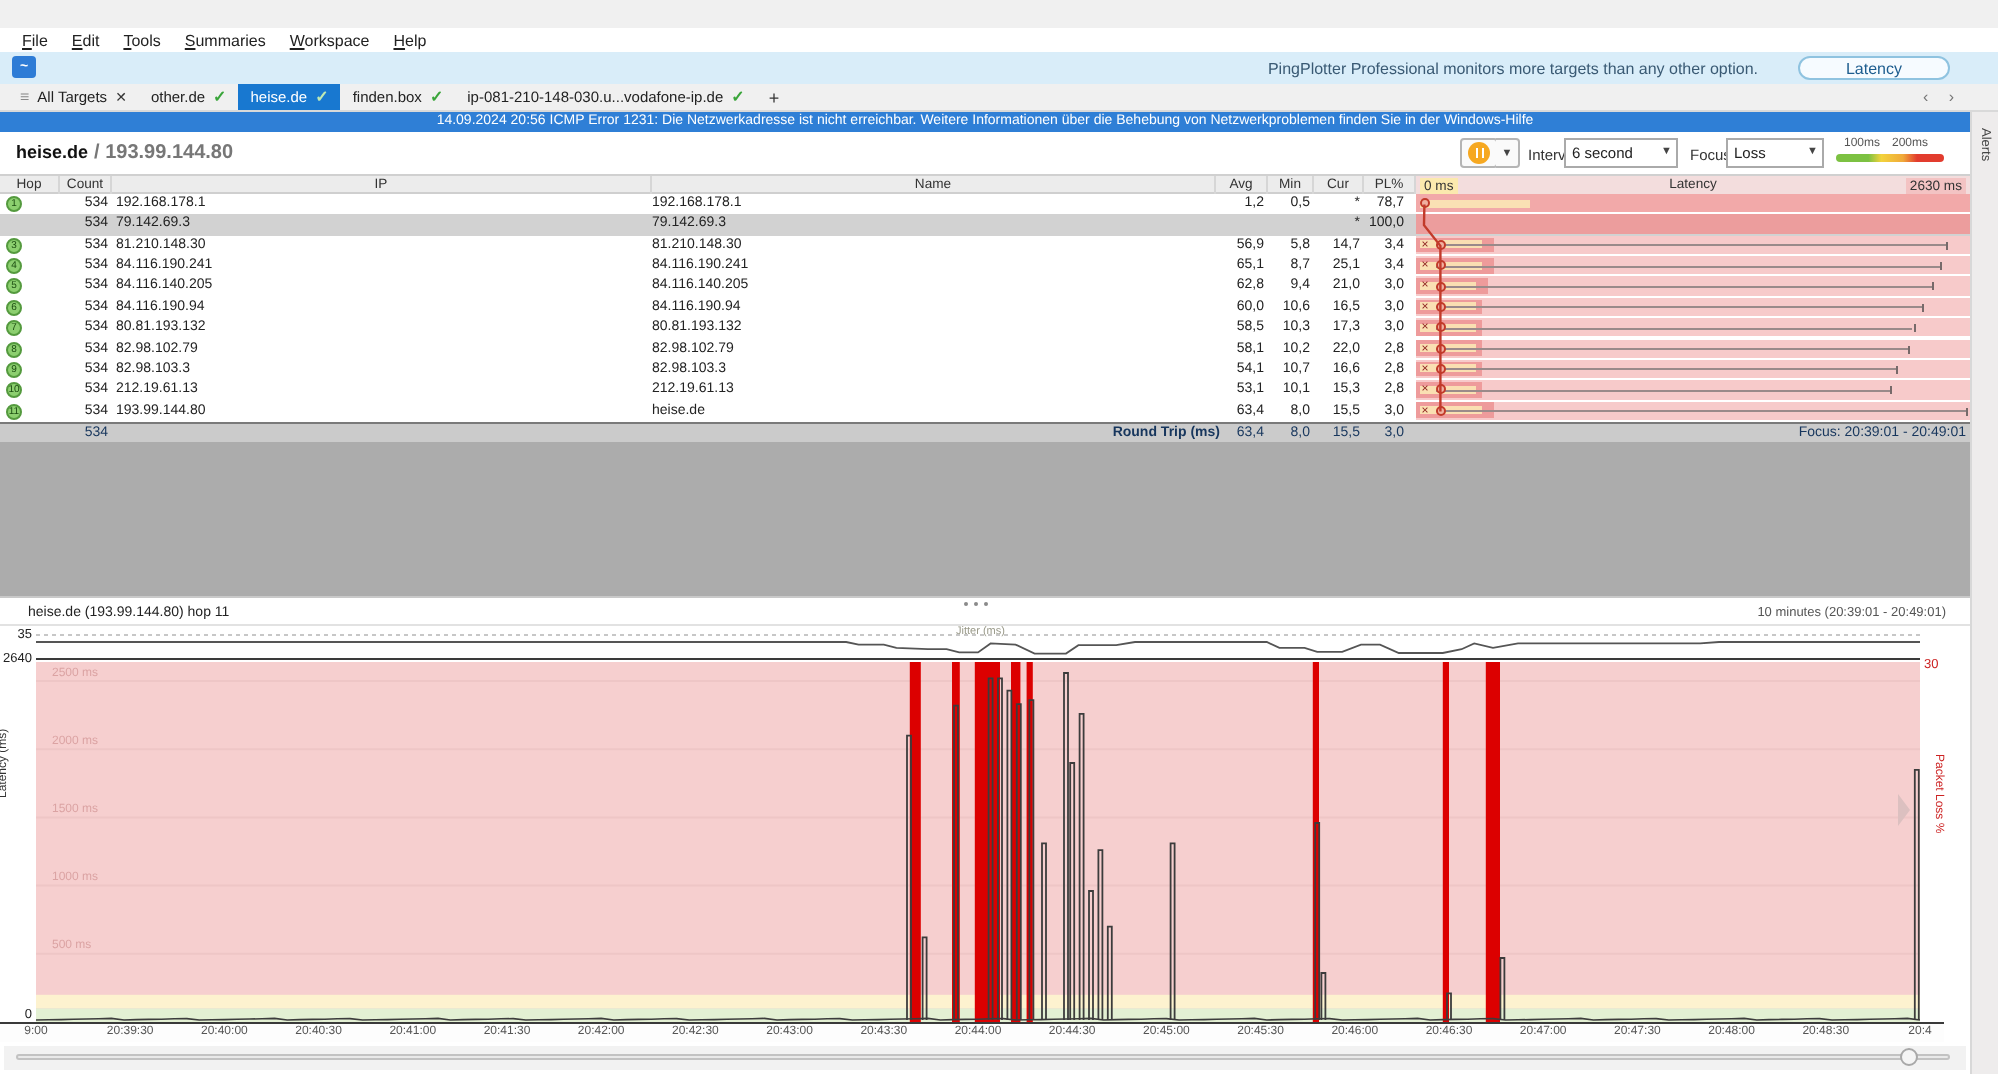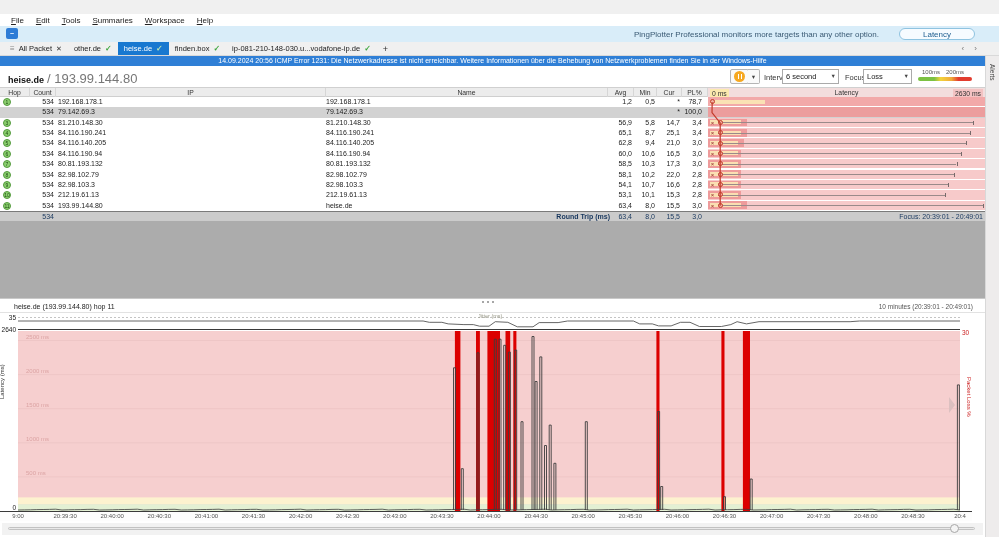--- a/index.html
+++ b/index.html
@@ -44,21 +44,21 @@
   .notifbar{position:absolute;left:0;top:56px;width:985px;height:10px;background:#2f7fd6;color:#fff;
             font-size:7px;text-align:center;line-height:10px;overflow:hidden;white-space:nowrap;}
 
   
   .alertsstrip{position:absolute;left:985px;top:56px;width:14px;height:481px;background:#eeecec;border-left:1px solid #d8d8d8;}
   .alertslabel{writing-mode:vertical-rl;font-size:6.5px;color:#444;margin:8px 0 0 3px;}
 
   
   .targetbar{position:absolute;left:0;top:66px;width:985px;height:21px;background:#fff;}
   .tname{position:absolute;left:8px;top:5px;font-size:9px;font-weight:bold;color:#111;}
-  .tip{font-weight:normal;color:#777;font-size:13px;margin-left:3px;margin-top:28px;}
+  .tip{font-weight:bold;color:#777;font-size:10px;margin-left:3px;margin-top:28px;}
   .pausebtn{position:absolute;left:730px;top:3px;width:19px;height:15px;border:1px solid #b5b5b5;border-radius:2px;
             background:#fafafa;display:flex;align-items:center;justify-content:center;}
   .pausedot{width:11px;height:11px;border-radius:50%;background:#f6a821;position:relative;}
   .pausedot i{position:absolute;top:3px;width:1.5px;height:5px;background:#fff;}
   .pausedot i:first-child{left:3.5px;} .pausedot i:last-child{left:6.5px;}
   .pausedd{position:absolute;left:748px;top:3px;width:12px;height:15px;border:1px solid #b5b5b5;border-left:none;
            border-radius:0 2px 2px 0;background:#fafafa;font-size:5.5px;color:#444;text-align:center;line-height:15px;}
   .ctllabel{position:absolute;top:7px;font-size:7.5px;color:#333;}
   .sel{position:absolute;top:3px;height:15px;border:1px solid #aaa;background:#fff;font-size:7.5px;color:#222;
        line-height:13px;padding-left:3px;}
@@ -139,21 +139,21 @@
 
   <div class="promobar">
     <div class="pplogo">~</div>
     <div class="promotext">PingPlotter Professional monitors more targets than any other option.</div>
     <div class="detailsbtn">Latency</div>
   </div>
 
   <div class="tabbar" id="tabbar">
       <div class="tab">
         <span class="gridicon">≡</span>
-        <span>All Packet</span>
+        <span>All Targets</span>
         <span class="close">✕</span>
       </div>
       <div class="tab">
         <span>other.de</span>
         <span class="check">✓</span>
       </div>
       <div class="tab active">
         <span>heise.de</span>
         <span class="check">✓</span>
       </div>

